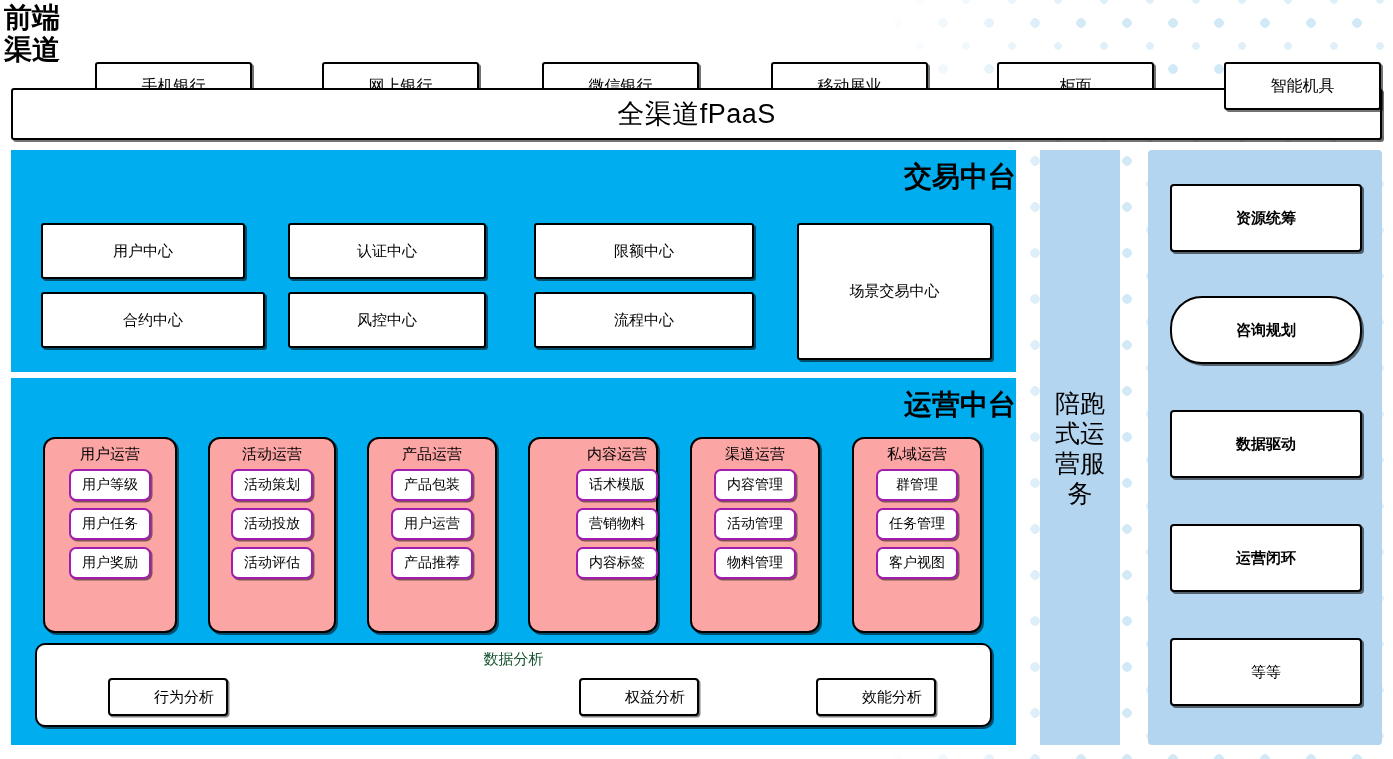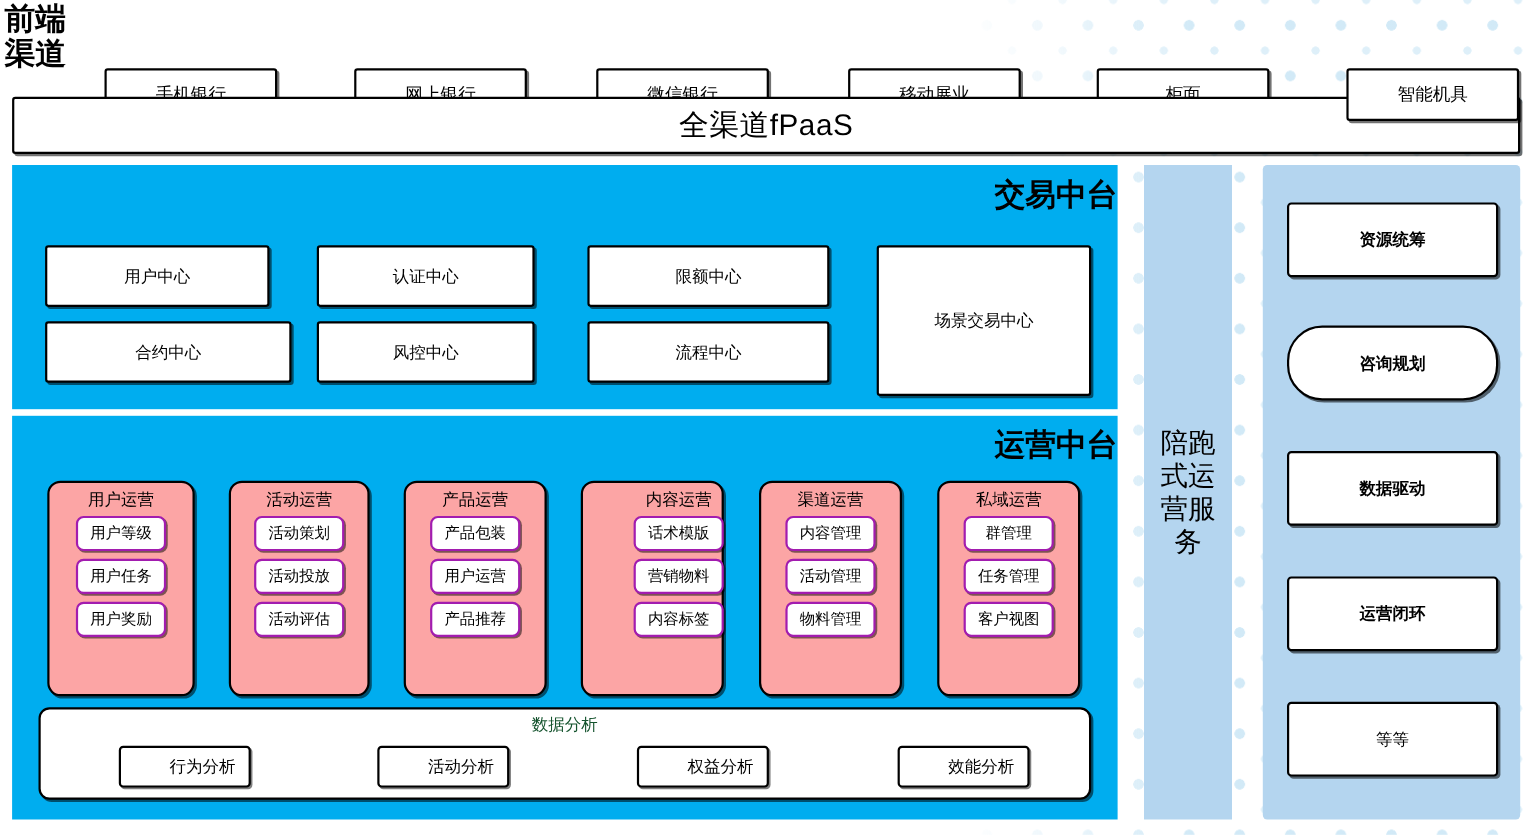--- a/index.html
+++ b/index.html
@@ -196,21 +196,20 @@
   <div class="opsgroup" style="left:852px;top:437px;width:130px;height:196px;">
     <div class="opsgroup-title">私域运营</div>
     <div class="opsitem">群管理</div>
     <div class="opsitem">任务管理</div>
     <div class="opsitem">客户视图</div>
   </div>
 
   <div id="data-strip">
     <div id="data-strip-title">数据分析</div>
     <div class="data-box" style="left:71px;">行为分析</div>
-    <div class="data-box" style="left:306px;">活动分析</div>
     <div class="data-box" style="left:542px;">权益分析</div>
     <div class="data-box" style="left:779px;">效能分析</div>
   </div>
 
   <div id="accompany-col">
     <div id="accompany-text">陪跑式运营服务</div>
   </div>
 
   <div id="value-col">
     <div class="value-box bold" style="top:34px;">资源统筹</div>

